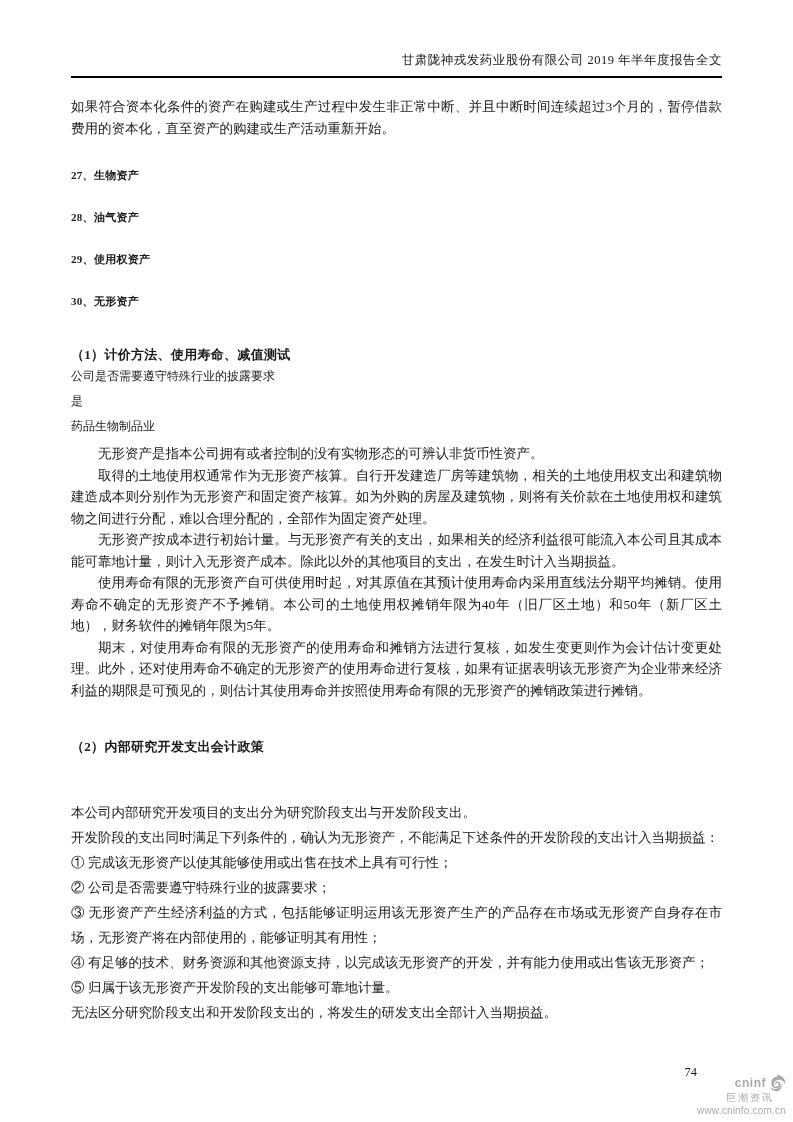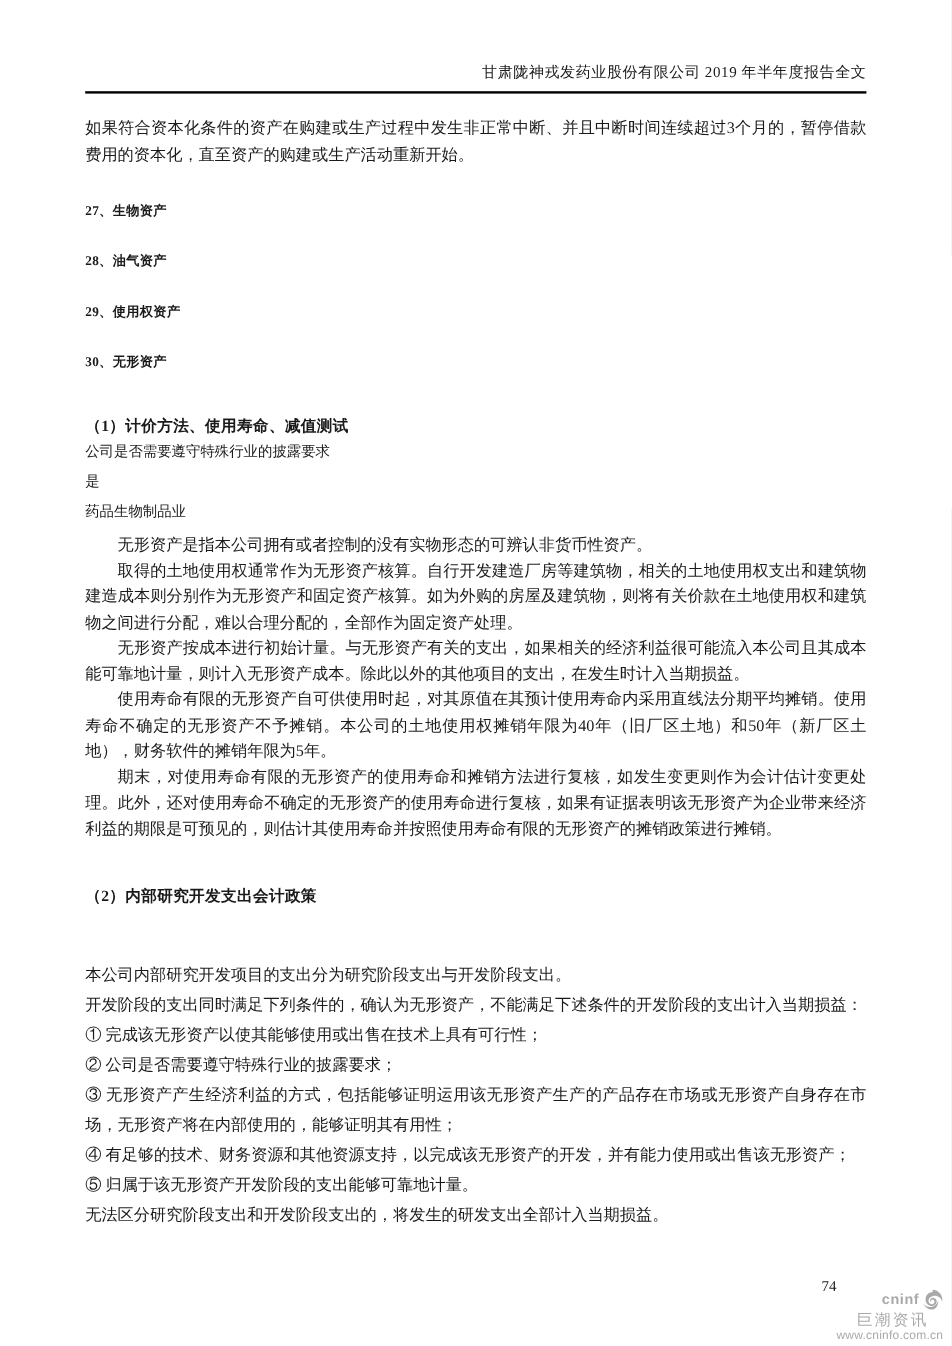--- a/index.html
+++ b/index.html
@@ -88,21 +88,21 @@
     justify-content: flex-end;
     gap: 2px;
   }
   .logo-word {
     font-size: 12px;
     font-weight: bold;
     letter-spacing: 0.5px;
   }
   .logo-swirl { display: inline-block; width: 18px; height: 18px; }
   .logo-cn {
-    font-size: 13px;
+    font-size: 10px;
     letter-spacing: 2px;
     margin-top: 1px;
     margin-right: 12px;
   }
   .logo-url {
     font-size: 10px;
     margin-top: 3px;
     letter-spacing: 0.2px;
   }
 </style>

